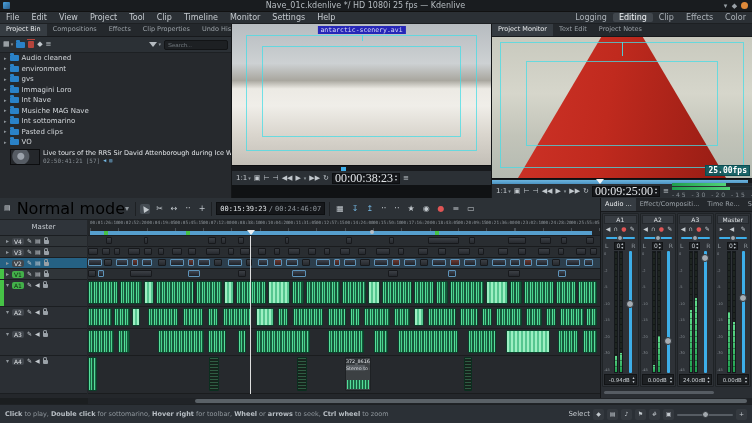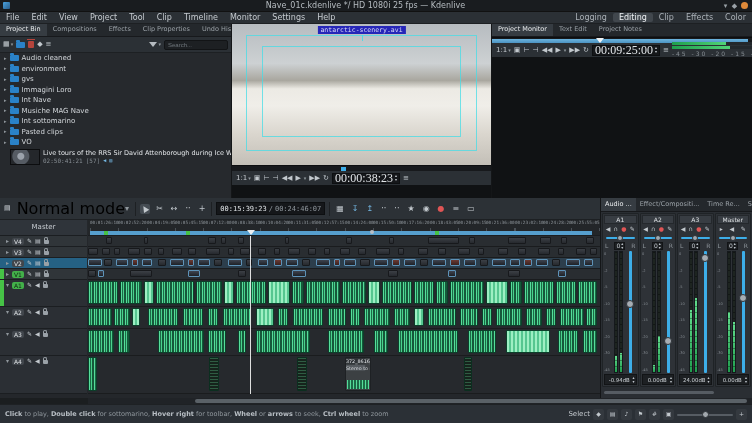--- a/index.html
+++ b/index.html
@@ -333,20 +333,28 @@
         <span class="gi">≡</span>
       </div>
   </section>
 
   <section class="monitor">
     <div class="tabs" id="pm-tabs">
         <span class="tab active">Project Monitor</span>
         <span class="tab">Text Edit</span>
         <span class="tab">Project Notes</span>
       </div>
+    <div class="video">
+      <div class="pm-bg"></div>
+      <div class="bow"></div>
+      <div class="safe" style="left:8px;right:8px;top:5px;bottom:10px"></div>
+      <div class="safe" style="left:34px;right:34px;top:24px;bottom:32px"></div>
+      <div class="ctick" style="left:50%;top:5px;height:14px"></div>
+      <div class="fps">25.00fps</div>
+    </div>
     <div class="seek">
       <div class="pm-zone"></div>
       <div class="pm-ph"></div>
     </div>
     <div class="transport" id="pm-transport">
         <span class="t-zoom">
           <span>1:1</span>
           <span class="gi sm">▾</span>
         </span>
         <span class="gi">▣</span>

